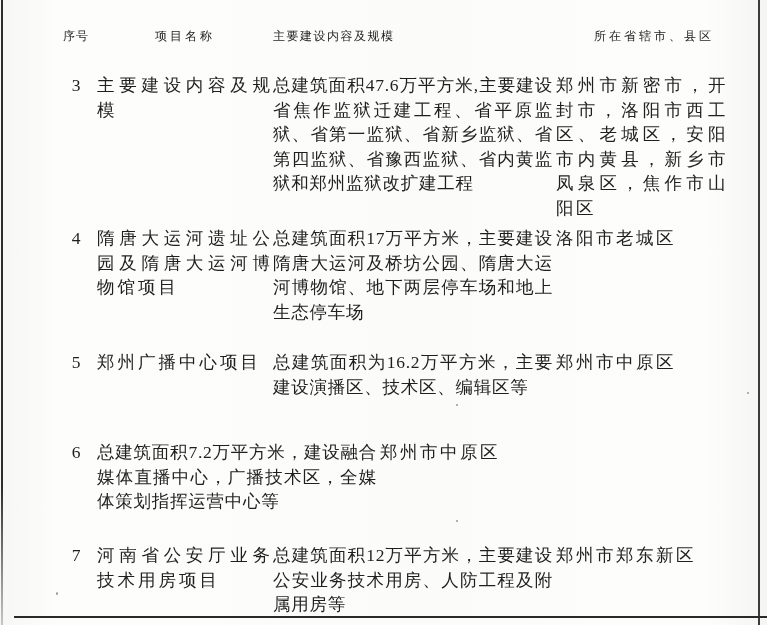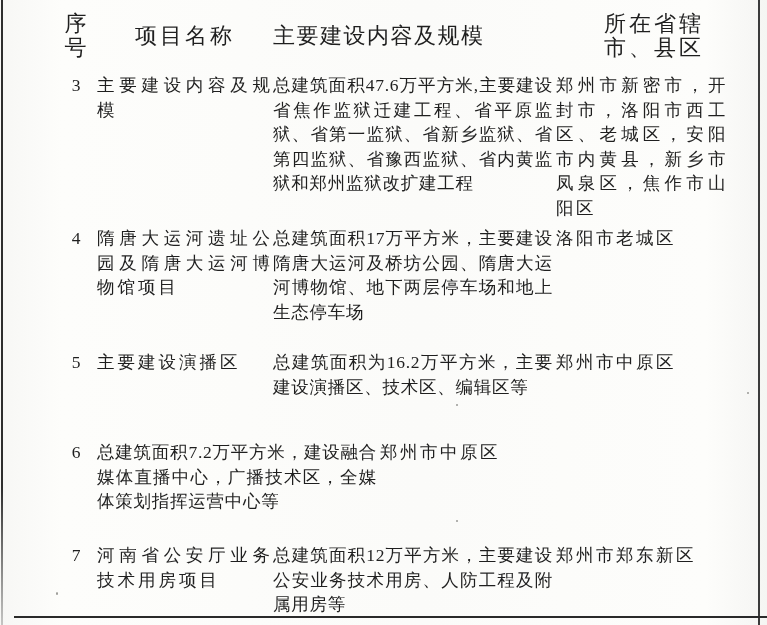--- a/index.html
+++ b/index.html
@@ -12,21 +12,21 @@
     overflow:hidden;
   }
   
   .vline-left  { position:absolute; left:1px;  top:0; width:2px; height:100%;
                  background:linear-gradient(#2e2e2e 78%, rgba(46,46,46,.25)); }
   .vline-right { position:absolute; left:758px; top:0; width:2px; height:100%; background:#3b3b3b; }
   .hline-bottom{ position:absolute; left:14px; right:0; top:616px; height:2px; background:#2a2a2a; }
 
   
   .thead { position:absolute; left:55px; top:8px; width:685px; height:56px;
-           display:flex; align-items:center; font-size:22px; line-height:24.5px; }
+           display:flex; align-items:center; font-size:12px; line-height:24.5px; }
   .th { font-weight:normal; }
   .th1 { width:42px;  text-align:center; letter-spacing:1px; }
   .th2 { width:176px; text-align:center; letter-spacing:3px; }
   .th3 { width:280px; text-align:left; letter-spacing:1.5px; }
   .th4 { width:172px; margin-left:15px; text-align:center; letter-spacing:3px; padding:0 19px; box-sizing:border-box; }
 
   
   .row { position:absolute; left:55px; width:685px; display:flex;
          font-size:17.5px; line-height:24.6px; }
   .c-no      { width:42px;  text-align:center; flex:none; }
@@ -77,21 +77,21 @@
 
   <div class="row row-4">
     <div class="c-no">4</div>
     <div class="c-name">隋唐大运河遗址公园及隋唐大运河博物馆项目</div>
     <div class="c-content">总建筑面积17万平方米，主要建设隋唐大运河及桥坊公园、隋唐大运河博物馆、地下两层停车场和地上生态停车场</div>
     <div class="c-loc">洛阳市老城区</div>
   </div>
 
   <div class="row row-5">
     <div class="c-no">5</div>
-    <div class="c-name">主要建设演播区</div>
+    <div class="c-name">郑州广播中心项目</div>
     <div class="c-content">总建筑面积为16.2万平方米，主要建设演播区、技术区、编辑区等</div>
     <div class="c-loc">郑州市中原区</div>
   </div>
 
   <div class="row row-6">
     <div class="c-no">6</div>
     <div class="c-content">总建筑面积7.2万平方米，建设融合媒体直播中心，广播技术区，全媒体策划指挥运营中心等</div>
     <div class="c-loc">郑州市中原区</div>
   </div>
 

